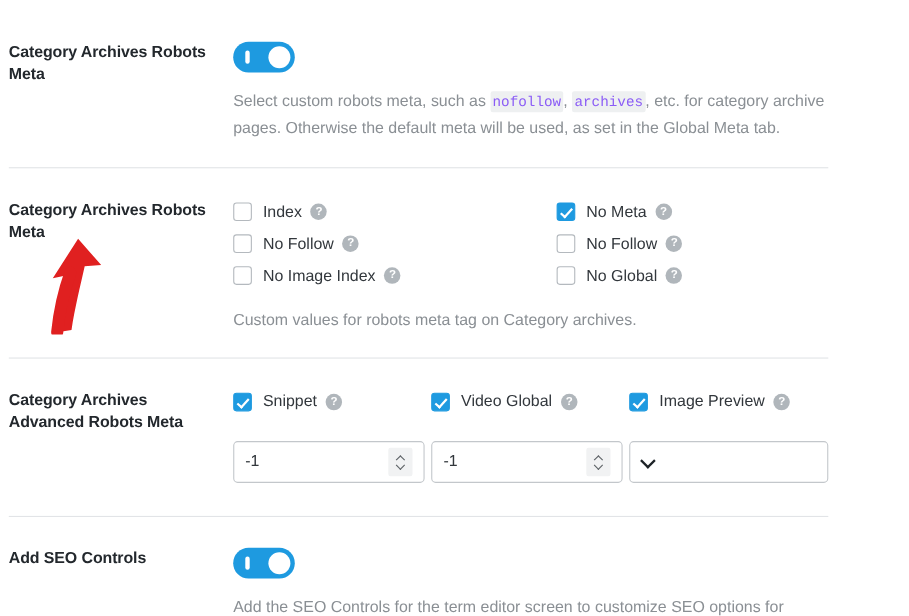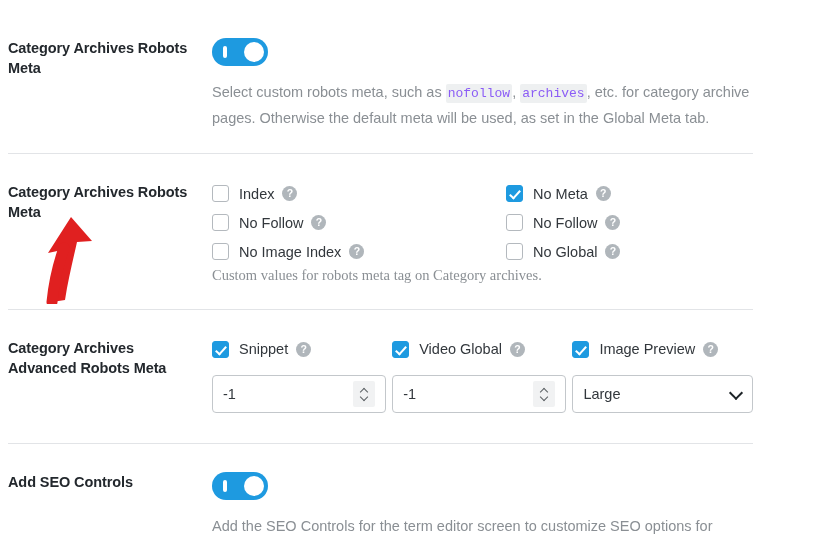--- a/index.html
+++ b/index.html
@@ -148,21 +148,21 @@
   .adv-cols {
     display: flex;
     gap: 6px;
   }
   .adv-col { width: 189px; }
   .adv-col.wide { width: 196px; }
   .adv-head {
     display: flex;
     align-items: center;
     height: 22px;
-    margin-bottom: 15px;
+    margin-bottom: 25px;
   }
   .field {
     position: relative;
     height: 38px;
     border: 1px solid #c3c7cb;
     border-radius: 4px;
     background: #fff;
     display: flex;
     align-items: center;
     padding: 0 10px;
@@ -276,21 +276,21 @@
           <span class="help">?</span>
         </div>
 
         <div class="cbrow">
           <span class="cbox"></span>
           <span class="cblabel">No Global</span>
           <span class="help">?</span>
         </div>
 
       </div>
-      <div class="desc" style="font-family:Liberation Serif, serif;">Custom values for robots meta tag on Category archives.</div>
+      <div class="desc" style="margin-top:17px;">Custom values for robots meta tag on Category archives.</div>
     </div>
   </div>
 
   <div class="separator" style="margin-top:21px;"></div>
 
   <div class="row" style="padding-top:28px;">
     <div class="row-label">Category Archives Advanced Robots Meta</div>
     <div class="row-body">
       <div class="adv-cols">
 
@@ -324,21 +324,20 @@
           </div>
         </div>
 
         <div class="adv-col wide">
           <div class="adv-head">
             <span class="cbox checked"></span>
             <span class="cblabel">Image Preview</span>
             <span class="help">?</span>
           </div>
           <div class="field">
-            <span class="val">Large</span>
             <span class="selchev"></span>
           </div>
         </div>
 
       </div>
     </div>
   </div>
 
   <div class="separator" style="margin-top:30px;"></div>
 

